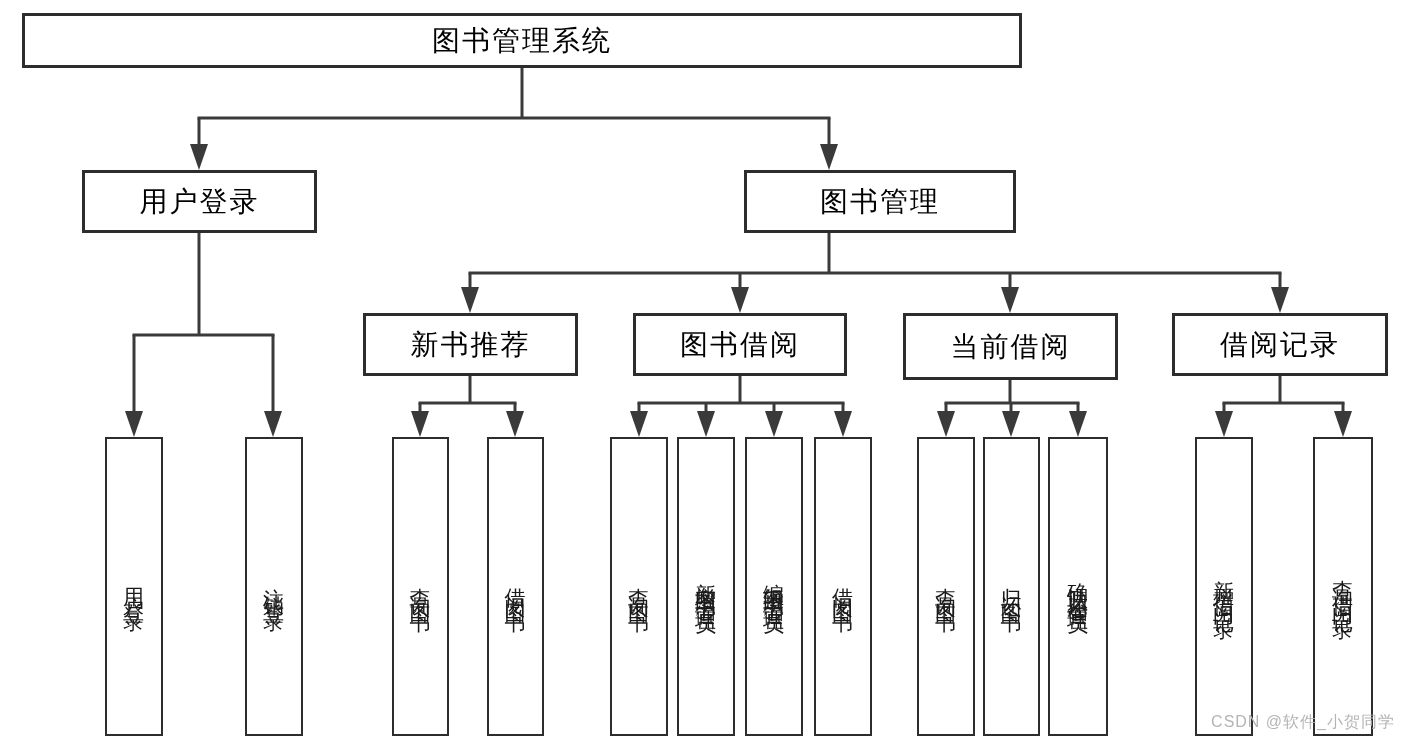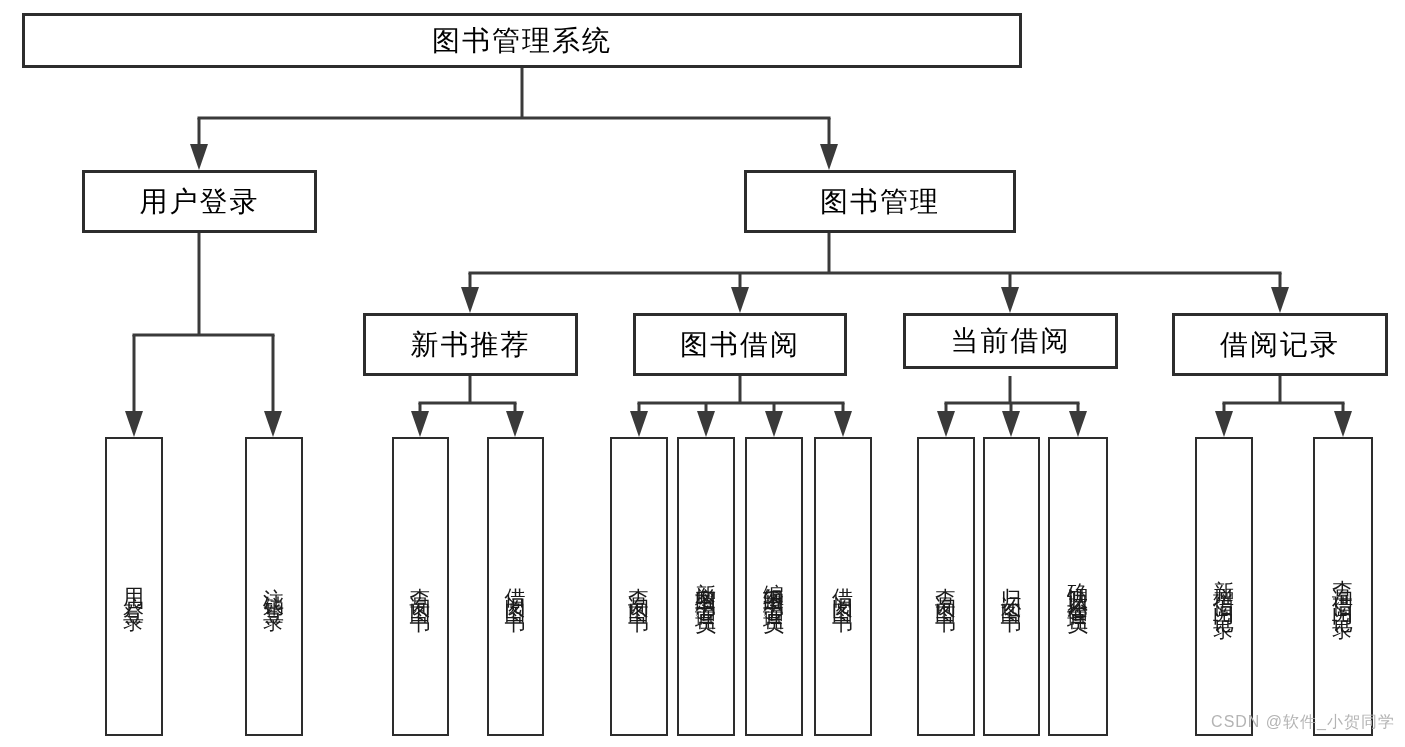--- a/index.html
+++ b/index.html
@@ -142,21 +142,21 @@
   <div class="box hbox" style="left:712px; top:170px; width:272px; height:63px;margin-left:32px;">
     <span class="label">图书管理</span>
   </div>
 
   <div class="box hbox" style="left:633px; top:313px; width:214px; height:63px;">
     <span class="label">图书借阅</span>
   </div>
   <div class="box hbox" style="left:363px; top:313px; width:215px; height:63px;">
     <span class="label">新书推荐</span>
   </div>
-  <div class="box hbox" style="left:903px; top:313px; width:215px; height:56px;">
+  <div class="box hbox" style="left:903px; top:313px; width:215px; height:67px;">
     <span class="label">当前借阅</span>
   </div>
   <div class="box hbox" style="left:1172px; top:313px; width:216px; height:63px;">
     <span class="label">借阅记录</span>
   </div>
 
   <div class="box vbox" style="left:105px; top:437px; width:58px; height:299px;">
     <span class="label">用户登录</span>
   </div>
   <div class="box vbox" style="left:245px; top:437px; width:58px; height:299px;">

